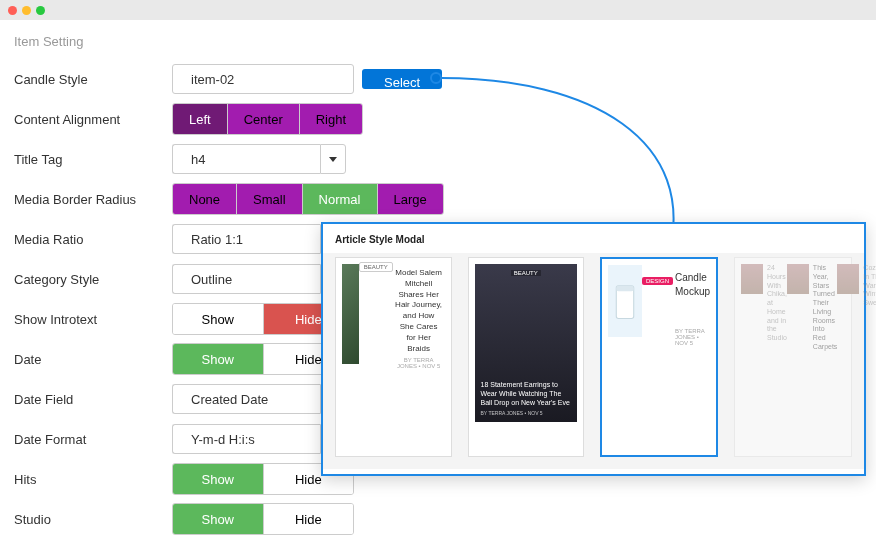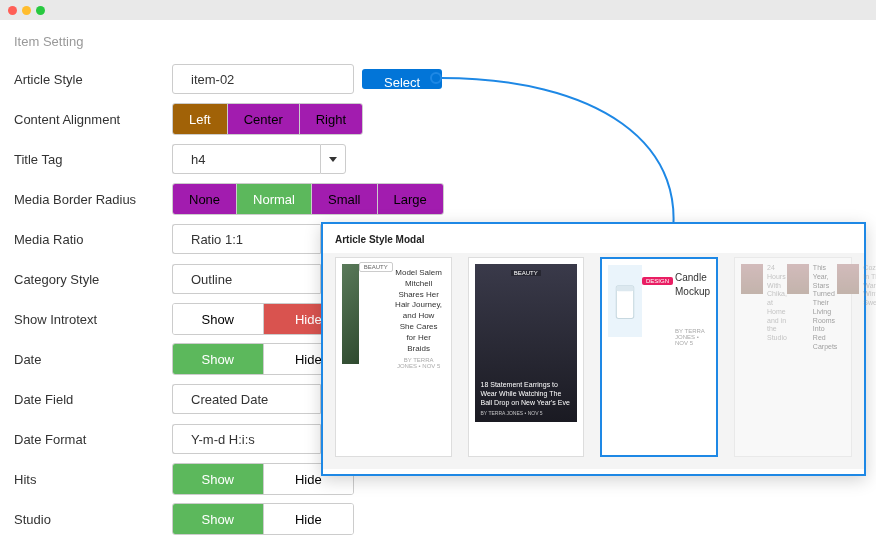--- a/index.html
+++ b/index.html
@@ -15,21 +15,21 @@
     .label{width:158px;color:#333;font-size:13px;}
     .controls{display:flex;align-items:center;gap:8px;}
     .input{height:30px;padding:0 18px;border:1px solid #ccc;border-radius:3px;font-size:13px;background:#fff;color:#333;}
     .input.w-148{width:148px;}
     .input.w-182{width:182px;}
     .btn{height:20px;border:6px solid #701a75;background:#fff;font-size:13px;cursor:pointer;padding:0 12px;}
     .btn-primary{background:#0275d8;color:#fff;border-color:#0275d8;border-radius:3px;padding:0 16px;}
     .btn-group{display:flex;border:1px solid #ccc;border-radius:3px;overflow:hidden;}
     .btn-group .seg{height:30px;border:none;background:#a21caf;font-size:13px;cursor:pointer;padding:0 16px;border-right:1px solid #ccc;}
     .btn-group .seg:last-child{border-right:none;}
-    .btn-group .seg.active-green{background:#a16207;color:#fff;}
+    .btn-group .seg.active-green{background:#701a75;color:#fff;}
     .btn-group .seg.active-green-rect{background:#5cb85c;color:#fff;border-radius:0;}
     .dropdown-wrap{display:flex;}
     .dropdown-wrap .input{border-right:none;border-top-right-radius:0;border-bottom-right-radius:0;}
     .caret-btn{width:26px;height:30px;border:1px solid #ccc;background:#fff;border-top-right-radius:3px;border-bottom-right-radius:3px;display:flex;align-items:center;justify-content:center;cursor:pointer;}
     .caret{width:0;height:0;border-left:4px solid transparent;border-right:4px solid transparent;border-top:5px solid #333;}
     .toggle-group{display:flex;border:1px solid #ccc;border-radius:3px;overflow:hidden;width:182px;}
     .toggle-group .seg{flex:1;height:30px;border:none;background:#fff;font-size:13px;cursor:pointer;}
     .toggle-group .seg.on{background:#5cb85c;color:#fff;}
     .toggle-group .seg.off-red{background:#d9534f;color:#fff;}
     .toggle-group .seg + .seg{border-left:1px solid #ccc;}
@@ -64,21 +64,21 @@
 <div class="window-chrome">
   <div class="dot r"></div>
   <div class="dot y"></div>
   <div class="dot g"></div>
 </div>
 
 <div class="content">
   <div class="section-header">Item Setting</div>
 
   <div class="row">
-    <div class="label">Article Style</div>
+    <div class="label">Candle Style</div>
     <div class="controls">
       <input class="input w-182" readonly="" value="item-02" style="">
       <button class="btn btn-primary">Select</button>
     </div>
   </div>
 
   <div class="row">
     <div class="label">Content Alignment</div>
     <div class="btn-group">
       <button class="seg active-green">Left</button>
@@ -94,22 +94,22 @@
       <div class="caret-btn">
           <div class="caret"></div>
         </div>
     </div>
   </div>
 
   <div class="row">
     <div class="label">Media Border Radius</div>
     <div class="btn-group">
       <button class="seg">None</button>
+      <button class="seg">Small</button>
       <button class="seg active-green-rect">Normal</button>
-      <button class="seg">Small</button>
       <button class="seg">Large</button>
     </div>
   </div>
 
   <div class="row">
     <div class="label">Media Ratio</div>
     <div class="dropdown-wrap">
       <input class="input w-148" readonly="" value="Ratio 1:1" style="">
       <div class="caret-btn">
           <div class="caret"></div>

